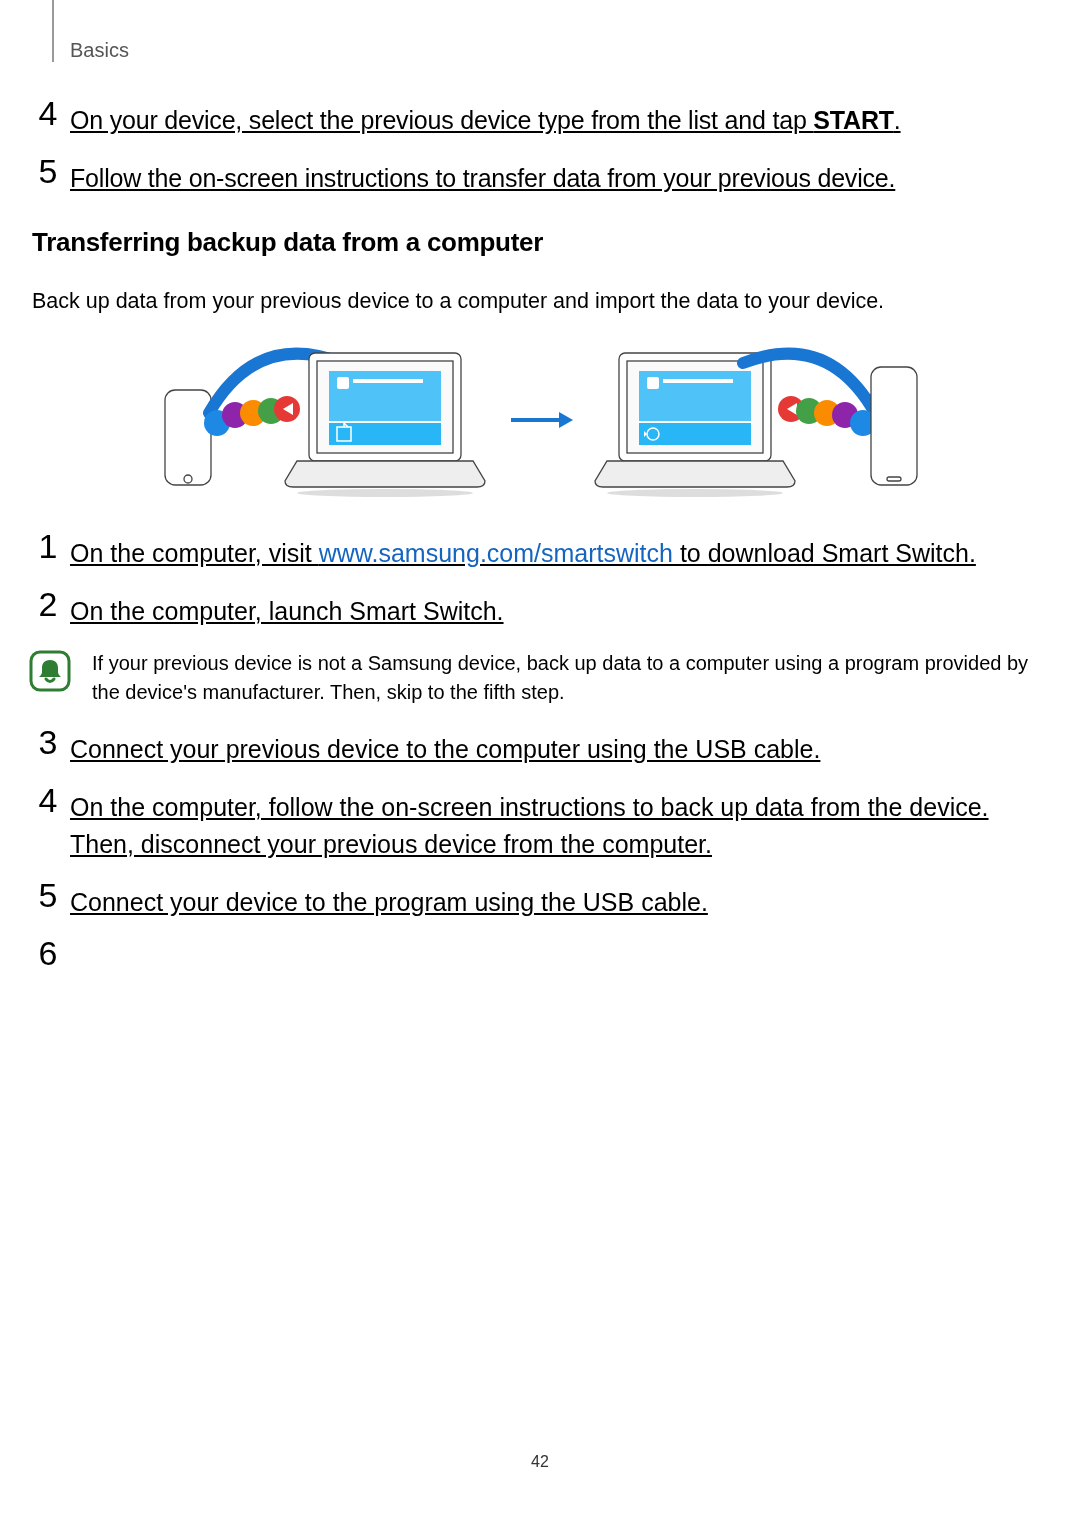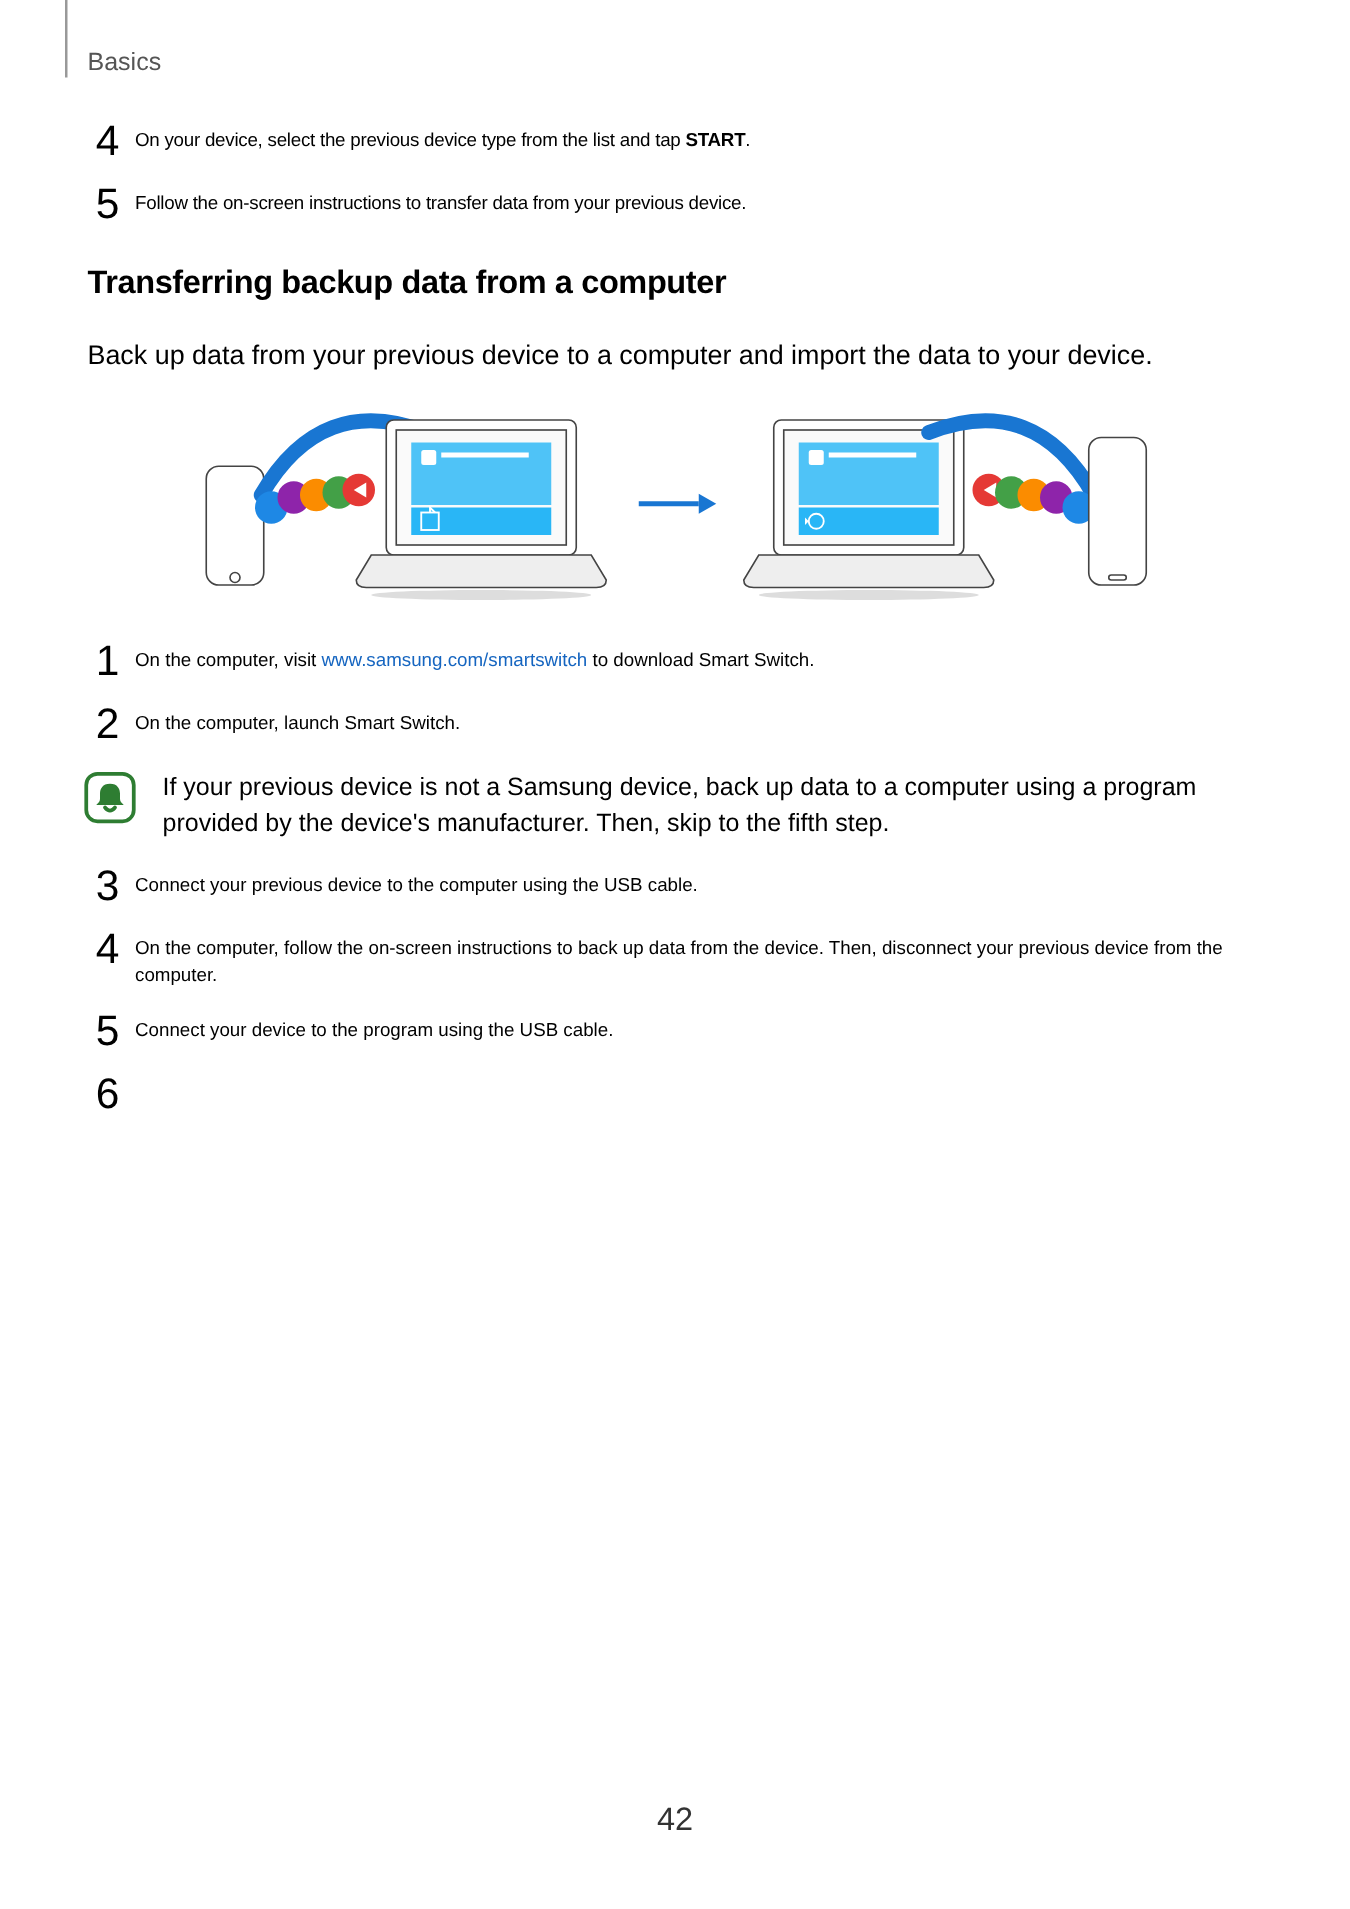--- a/index.html
+++ b/index.html
@@ -1,35 +1,35 @@
 <!DOCTYPE html>
 <html><head>
 <meta charset="utf-8">
 <style>
   * { box-sizing: border-box; margin: 0; padding: 0; }
   html, body { width: 1080px; height: 1527px; background: #fff; font-family: Arial, Helvetica, sans-serif; color: #000; }
-  .page { position: relative; width: 1080px; height: 1527px; padding: 0 70px; }
+  .page { position: relative; width: 1080px; height: 1527px; padding: 0 32px; }
   .header-rule { position: absolute; left: 52px; top: 0; width: 2px; height: 62px; background: #999; }
   .header-label { position: absolute; left: 70px; top: 39px; font-size: 20px; color: #555; }
   .content { padding-top: 100px; }
   .num-row { display: flex; align-items: flex-start; margin-bottom: 20px; }
   .num { font-size: 34px; font-weight: 400; width: 32px; flex-shrink: 0; line-height: 1; margin-top: -4px; text-align: center; }
-  .num-text { font-size: 15px; line-height: 1.45; padding-left: 6px; padding-top: 2px; }
+  .num-text { font-size: 25px; line-height: 1.45; padding-left: 6px; padding-top: 2px; text-decoration: underline; }
   .tight { letter-spacing: -0.2px; }
   .bold { font-weight: 700; }
   .h2 { font-size: 26px; font-weight: 700; margin-top: 30px; margin-bottom: 28px; letter-spacing: -0.3px; }
   .para { font-size: 21.5px; line-height: 1.45; margin-bottom: 18px; }
   .illus-row { display: flex; align-items: center; justify-content: center; gap: 18px; margin: 4px 0 28px 0; }
   .illus { width: 340px; height: 170px; }
   .arrow-mid { width: 70px; display: flex; align-items: center; justify-content: center; }
   .link { color: #1565c0; }
   .note-row { display: flex; align-items: flex-start; margin: 12px 0 22px 0; }
   .note-icon { width: 44px; height: 44px; flex-shrink: 0; margin-right: 20px; margin-left: -4px; }
   .note-text { font-size: 20px; line-height: 1.45; }
-  .page-num { position: absolute; bottom: 56px; left: 0; right: 0; text-align: center; font-size: 26px; color: #333; }
+  .page-num { position: absolute; bottom: 56px; left: 0; right: 0; text-align: center; font-size: 16px; color: #333; }
 </style>
 </head>
 <body>
 
 <div class="page">
   <div class="header-rule"></div>
   <div class="header-label">Basics</div>
 
   <div class="content">
 

